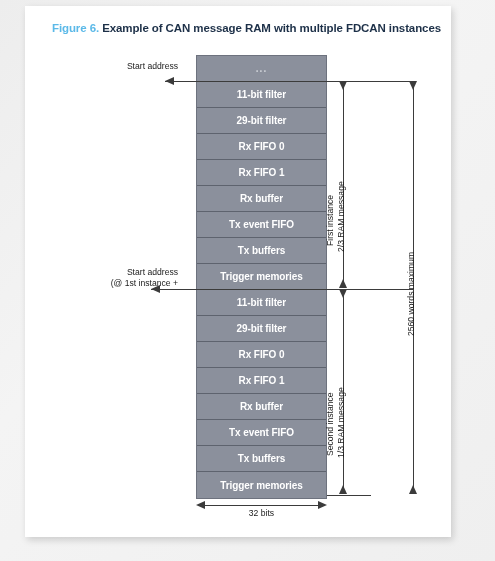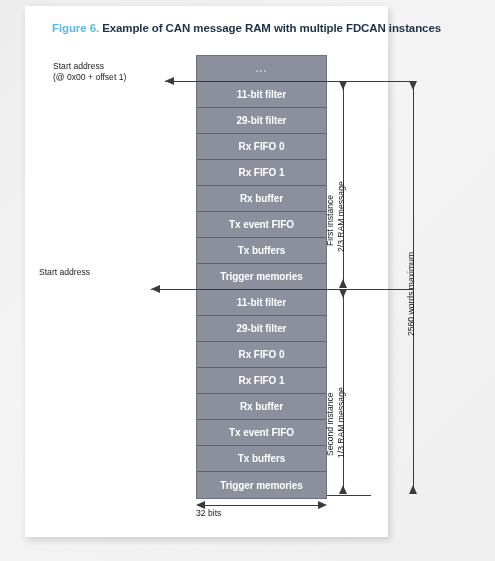--- a/index.html
+++ b/index.html
@@ -18,21 +18,21 @@
     position: absolute;
     left: 0; top: 0;
     width: 495px; height: 561px;
     background: linear-gradient(135deg,#ededed 0%,#f4f4f4 40%,#efefef 100%);
   }
 
   .card {
     position: absolute;
     left: 25px;
     top: 6px;
-    width: 363px;
+    width: 426px;
     height: 531px;
     background: #ffffff;
     box-shadow: 2px 3px 7px rgba(0,0,0,0.16);
   }
 
   .figure-title {
     position: absolute;
     left: 27px;
     top: 16px;
     font-size: 11.5px;
@@ -78,21 +78,21 @@
   .mem-block.last { border-bottom: none; }
   .mem-block.ellipsis {
     color: #cfd2d8;
     letter-spacing: 1px;
     font-size: 10px;
   }
 
   
   .addr-label {
     position: absolute;
-    text-align: left;
+    text-align: right;
     font-size: 8.6px;
     color: #1a1a1a;
     line-height: 11px;
     white-space: nowrap;
   }
   .addr-label-1 { left: 28px; top: 55px; width: 125px; }
   .addr-label-2 { left: 14px; top: 261px; width: 139px; }
 
   .h-arrow-line {
     position: absolute;
@@ -156,20 +156,21 @@
     transform: rotate(-90deg);
     line-height: 11px;
   }
   .v-label span { display: block; }
 
   
   .width-label {
     position: absolute;
     font-size: 8.6px;
     color: #1a1a1a;
+    text-align: center;
     white-space: nowrap;
   }
 </style>
 </head>
 <body>
 
 <div class="page-bg"></div>
 
 <div class="card">
 
@@ -203,25 +204,25 @@
     </div>
 
     <div class="boundary-rule" style="left:140px; top:74.5px; width:248px;"></div>
     <div class="boundary-rule" style="left:126px; top:282.5px; width:262px;"></div>
 
     <div class="h-arrow-head-left" style="left:140px; top:70.5px;"></div>
     <div class="h-arrow-head-left" style="left:126px; top:278.5px;"></div>
 
     <div class="addr-label addr-label-1">
       <div>Start address</div>
-      <div>(@ 0x00 + offset 1)</div>
     </div>
 
     <div class="addr-label addr-label-2">
       <div>Start address</div>
+      <div>(@ 1st instance +</div>
     </div>
 
     <div class="v-tick" style="left:302px; top:74.5px; width:44px;"></div>
     <div class="v-arrow-down" style="left:313.5px; top:75px;"></div>
     <div class="v-line" style="left:318px; top:78px; width:1px; height:198px;"></div>
     <div class="v-arrow-up" style="left:313.5px; top:273px;"></div>
     <div class="v-tick" style="left:302px; top:282.5px; width:44px;"></div>
 
     <div class="v-label" style="left:300px; top:240px;">
       <span>First instance</span>

